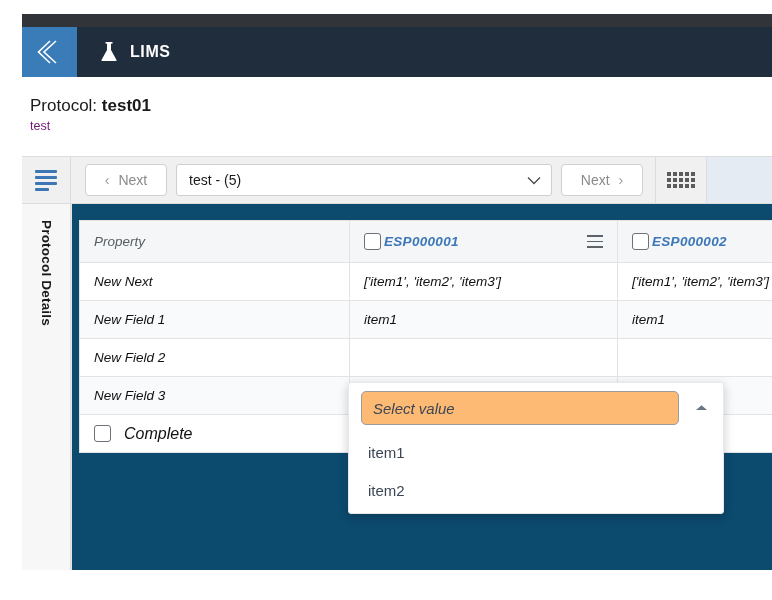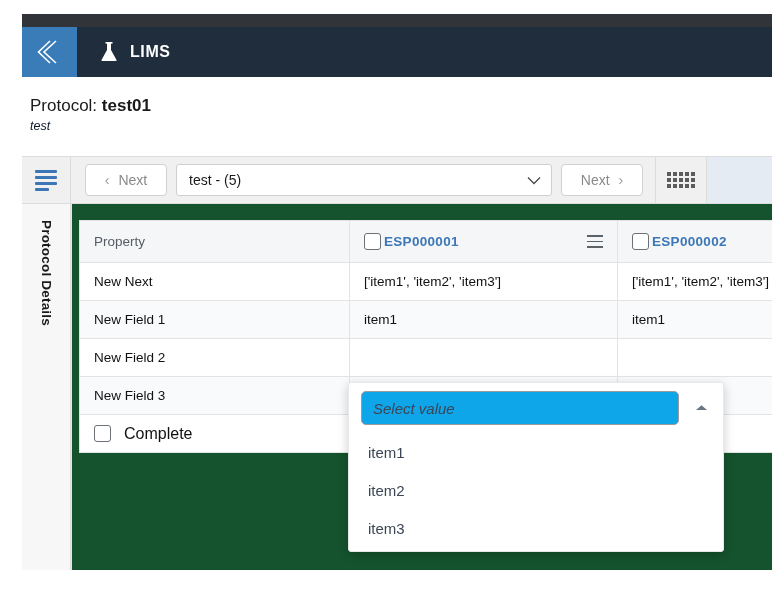--- a/index.html
+++ b/index.html
@@ -65,23 +65,22 @@
     width: 500px;
   }
   .ws-title {
     font-size: 17px;
     color: #1a1a1a;
     line-height: 22px;
   }
   .ws-title b { font-weight: bold; }
   .ws-sub {
     font-size: 12.5px;
-    color: #0f172a;
+    color: #701a75;
     margin-top: 2px;
-    font-style: italic;
   }
 
   
   .toolbar {
     position: absolute;
     left: 22px; top: 156px;
     width: 750px; height: 48px;
     background: #f0f0f0;
     border-top: 1px solid #dcdcdc;
     border-bottom: 1px solid #dcdcdc;
@@ -201,23 +200,24 @@
     color: #1a1a1a;
     margin-top: 16px;
     letter-spacing: 0.2px;
   }
 
   
   .sheet {
     position: absolute;
     left: 71px; top: 204px;
     width: 701px; height: 366px;
-    background: #14532d;
+    background: #0c4a6e;
     border-left: 1px solid #e6e6e6;
     overflow: hidden;
+    font-style: italic;
   }
 
   table.grid {
     position: absolute;
     left: 7px; top: 16px;
     border-collapse: collapse;
     table-layout: fixed;
     width: 750px;
     background: #ffffff;
   }
@@ -302,21 +302,21 @@
     display: flex;
     align-items: center;
     padding: 0 10px 0 12px;
     gap: 10px;
   }
   .dd-input {
     flex: 1;
     height: 34px;
     border: 1px solid #9b9b9b;
     border-radius: 5px;
-    background: #0ea5e9;
+    background: #fdba74;
     display: flex;
     align-items: center;
     padding: 0 11px;
     font-size: 15px;
     font-style: italic;
     color: #3c4655;
     cursor: text;
   }
   .dd-caret {
     width: 24px;
@@ -508,16 +508,15 @@
       <div class="dd-caret">
         <span>
           <svg width="15" height="10" viewBox="0 0 15 10">
             <path d="M2 7 L7.5 2.2 L13 7 Z" fill="#6b7684"></path>
           </svg>
         </span>
       </div>
     </div>
     <div class="dd-opt">item1</div>
     <div class="dd-opt">item2</div>
-    <div class="dd-opt">item3</div>
   </div>
 
 </div>
 
 </body></html>

